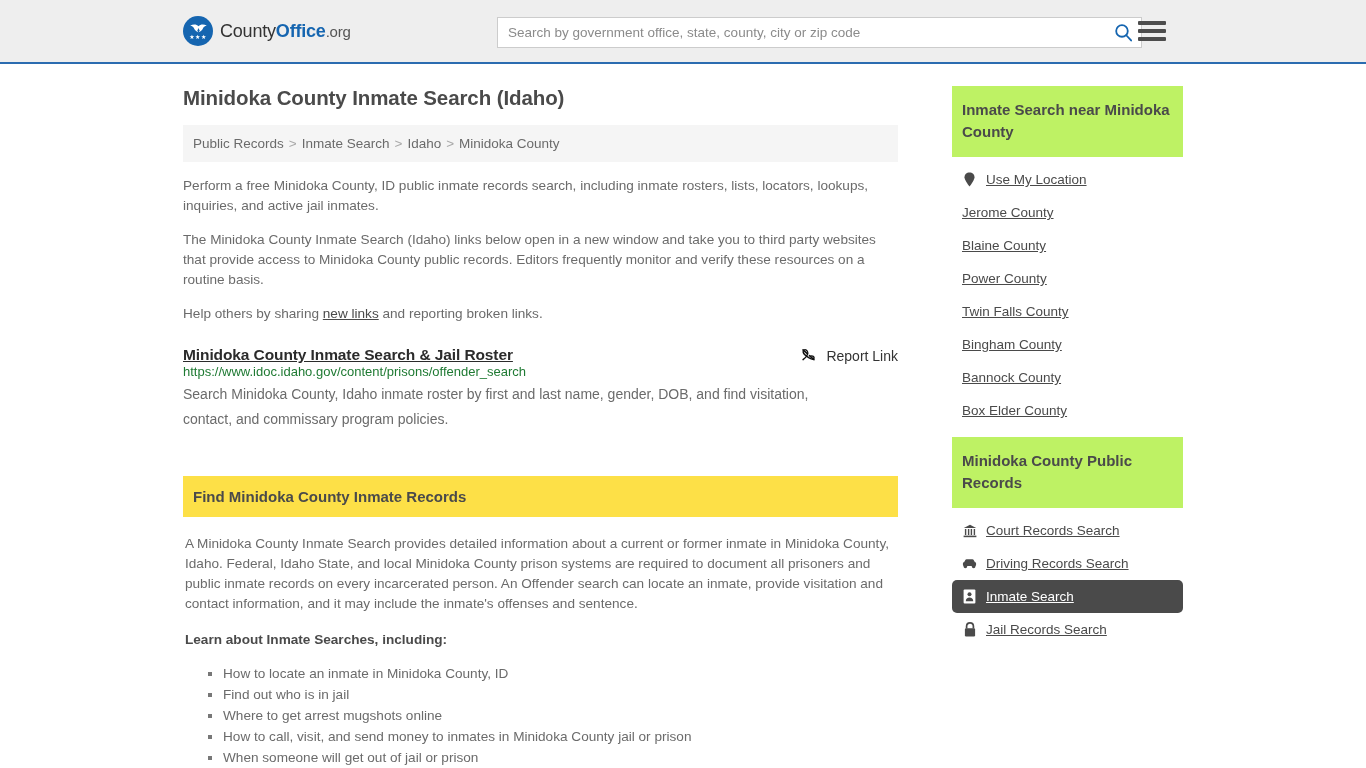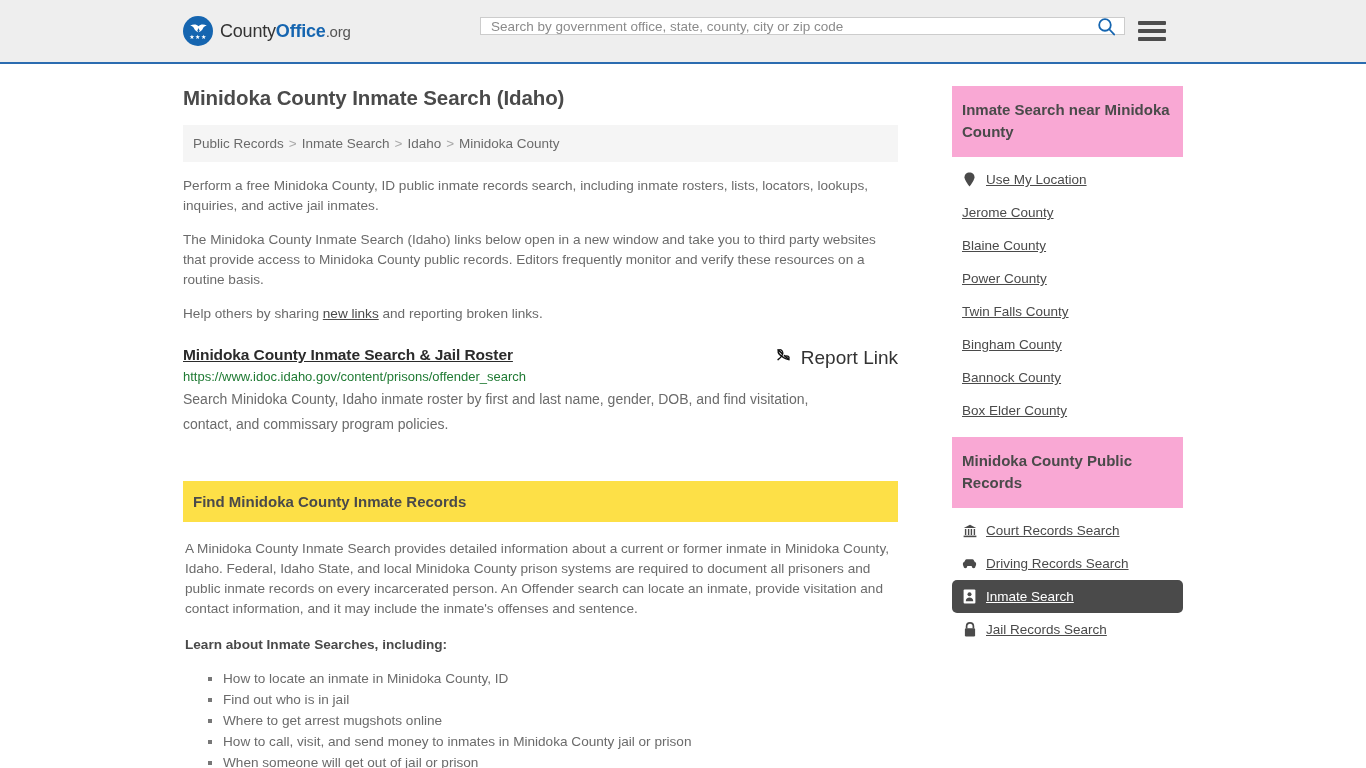--- a/index.html
+++ b/index.html
@@ -65,24 +65,24 @@
     font-size: 18px;
     letter-spacing: -0.2px;
     white-space: nowrap;
   }
   .brand-text .c1 { color: #333333; font-weight: 400; }
   .brand-text .c2 { color: #1565b0; font-weight: 700; }
   .brand-text .c3 { color: #555555; font-weight: 400; font-size: 15px; }
 
   .search-wrap {
     position: absolute;
-    left: 297px;
+    left: 314px;
     top: 17px;
     width: 645px;
-    height: 18px;
+    height: 31px;
     background: #ffffff;
     border: 1px solid #cccccc;
     display: flex;
     align-items: flex-end;
   }
   .search-input {
     flex: 1;
     border: none;
     outline: none;
     height: 100%;
@@ -171,24 +171,24 @@
   }
   .result-title {
     font-size: 15.5px;
     font-weight: 700;
     color: #2b2b2b;
     text-decoration: underline;
     letter-spacing: -0.1px;
   }
   .report-link {
     display: flex;
-    align-items: flex-start;
+    align-items: flex-end;
     gap: 9px;
     color: #333333;
-    font-size: 19px;
+    font-size: 14px;
     text-decoration: none;
     white-space: nowrap;
     margin-top: 1px;
   }
   .result-url {
     display: block;
     color: #1f7a33;
     font-size: 13px;
     text-decoration: none;
     font-family: "Liberation Sans", sans-serif;
@@ -240,21 +240,21 @@
     position: absolute;
     left: -13px;
     top: 9px;
     width: 4px; height: 4px;
     background: #777777;
   }
 
   
   .side-card { margin-bottom: 10px; }
   .side-head {
-    background: #f9a8d4;
+    background: #bef264;
     padding: 13px 10px 14px 10px;
     font-size: 15px;
     font-weight: 700;
     color: #4a4a4a;
     line-height: 22px;
   }
   .side-list { padding: 6px 0 0 0; }
   .side-item {
     display: flex;
     align-items: center;

